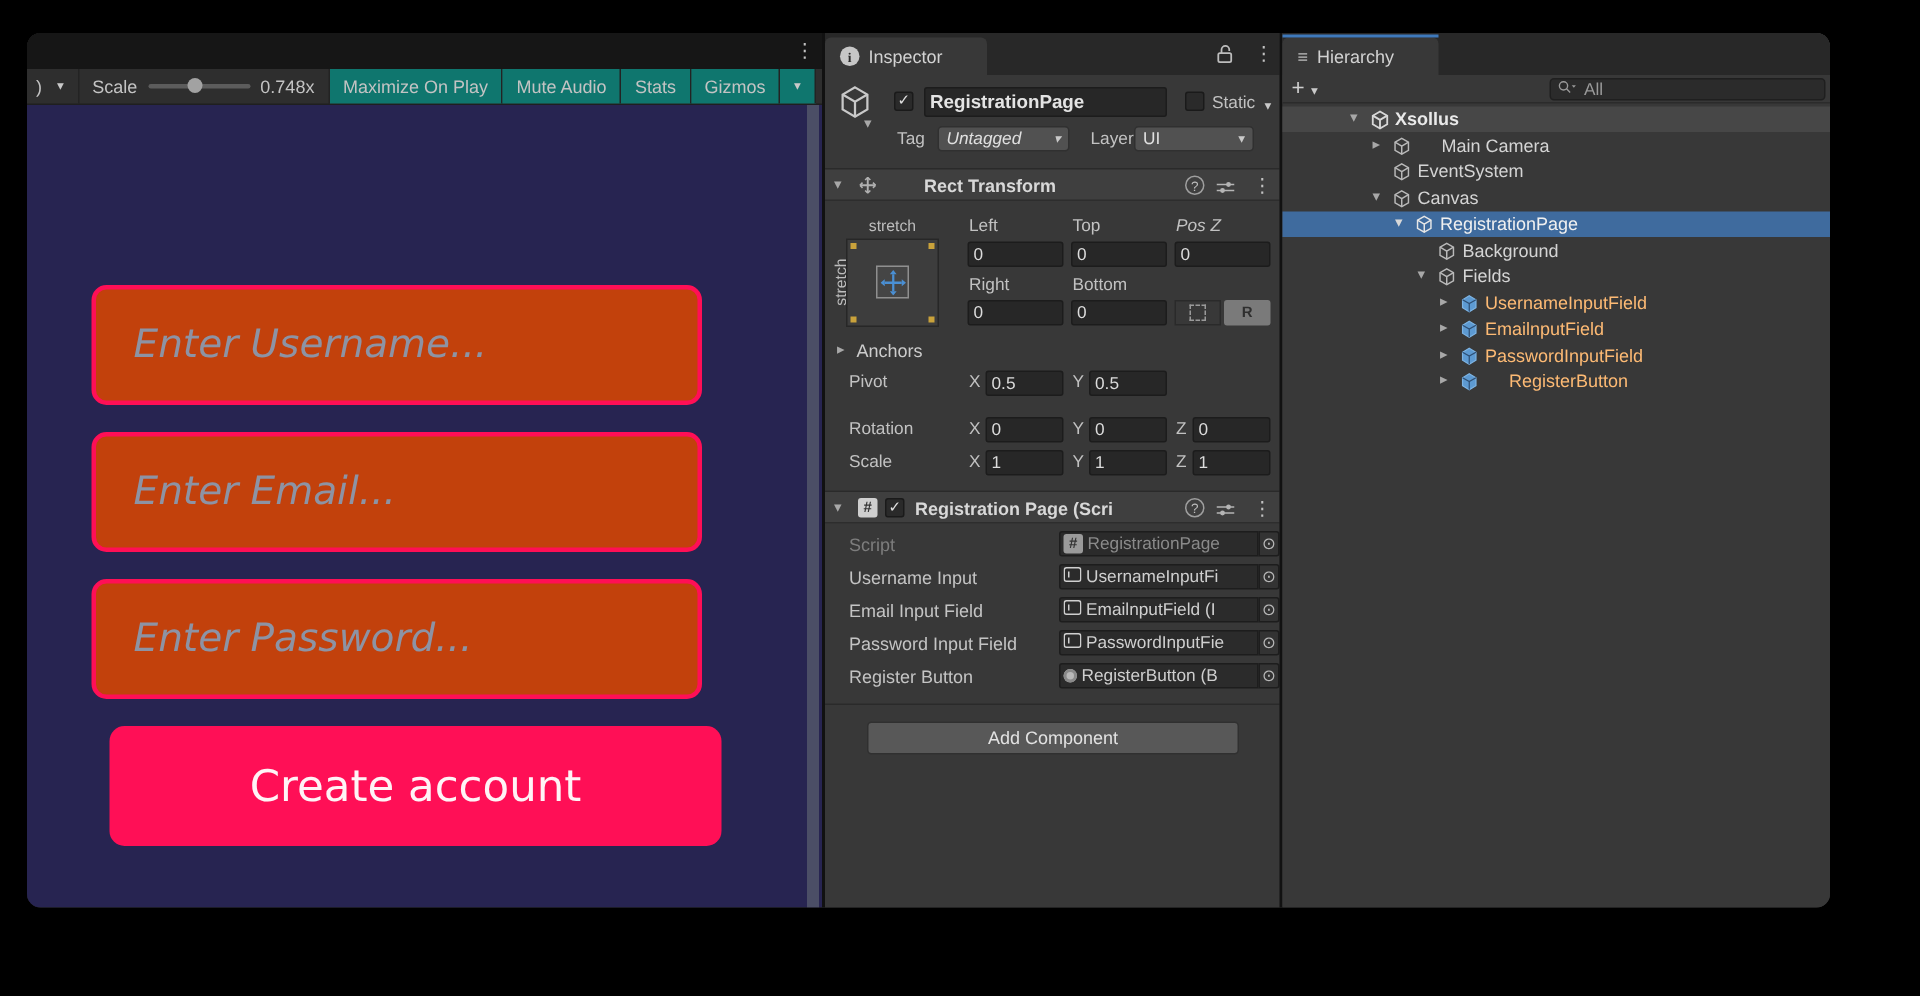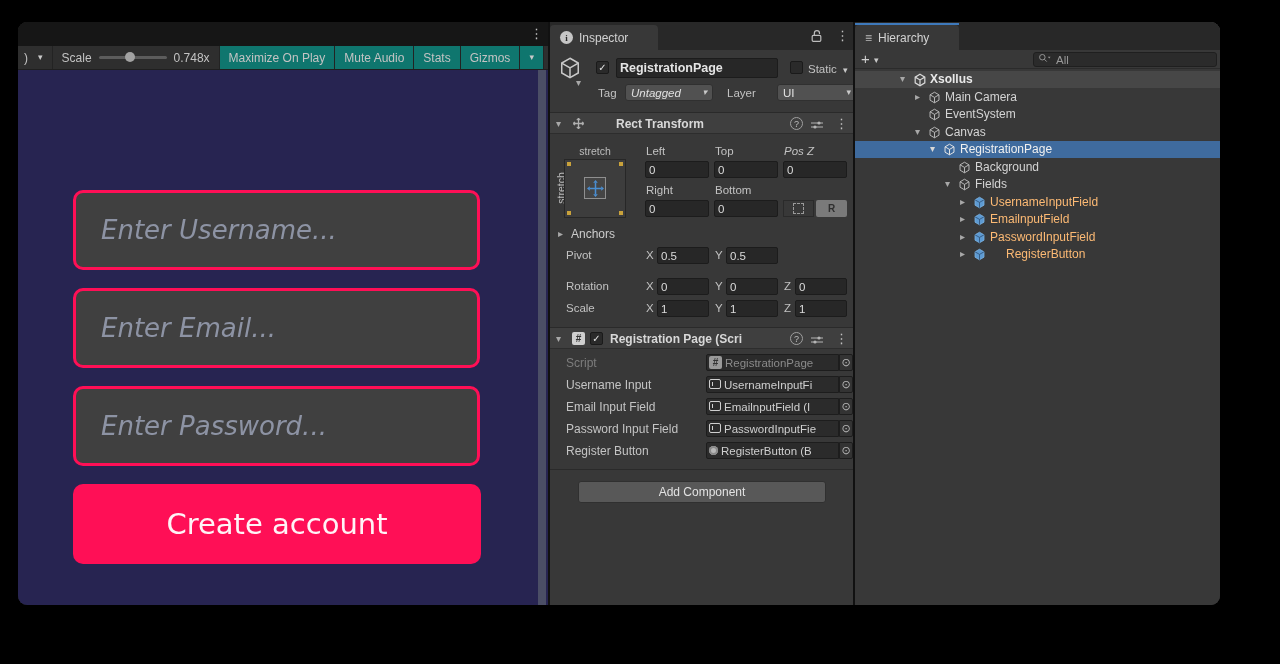--- a/index.html
+++ b/index.html
@@ -15,21 +15,21 @@
   .kebab{font-size:13px;color:#c2c2c2;line-height:1;cursor:default;}
   .game-toolbar{position:absolute;left:0;top:24px;width:530px;height:24px;background:#2e2e2e;
                 display:flex;align-items:stretch;border-bottom:1px solid #1f1f1f;box-sizing:border-box;}
   .tchip{display:flex;align-items:center;padding:0 9px;border-right:1px solid #232323;
          color:#c3c3c3;font-size:12px;white-space:nowrap;}
   .tchip.btn{background:#0f766e;}
   .caret{font-size:9px;color:#c9c9c9;line-height:1;}
   .slider-rail{position:relative;width:68px;height:3px;background:#5c5c5c;border-radius:2px;margin:0 7px;}
   .slider-knob{position:absolute;left:26px;top:-4px;width:10px;height:10px;border-radius:50%;background:#a2a2a2;}
   .game-content{position:absolute;left:0;top:48px;width:530px;height:535px;background:#272451;}
-  .gfield{position:absolute;left:55px;width:401px;height:74px;background:#404040;
+  .gfield{position:absolute;left:43px;width:401px;height:74px;background:#c2410c;
           border:3px solid #ff0f56;border-radius:10px;}
   .gfield input{width:100%;height:100%;background:transparent;border:none;outline:none;
           font-family:"DejaVu Sans",sans-serif;font-style:italic;font-size:26px;color:#cdd2de;
           padding:0 0 0 25px;box-sizing:border-box;}
   .gfield input::placeholder{color:#8d93a4;opacity:1;}
   .gbutton{position:absolute;left:55px;top:414px;width:408px;height:80px;background:#ff0f56;
            border-radius:10px;display:flex;align-items:center;justify-content:center;
            font-family:"DejaVu Sans",sans-serif;font-size:29px;color:#fff3f6;cursor:pointer;}
   .gscroll{position:absolute;left:520px;top:0;width:8px;height:535px;background:#4b4e66;}
   .divider{position:absolute;top:0;width:2px;height:583px;background:#111;}
@@ -160,21 +160,21 @@
     <span class="checkbox abs" style="left:240px;top:39px;"></span>
     <span class="abs lblsm" style="left:258px;top:41px;">Static</span>
     <span class="caret abs" style="left:293px;top:44px;">▾</span>
 
     <span class="abs lblsm" style="left:48px;top:65px;">Tag</span>
     <div class="dropdown" style="left:75px;top:62px;width:88px;font-style:italic;">
       <span>Untagged</span>
       <span class="caret">▾</span>
     </div>
     <span class="abs lblsm" style="left:177px;top:65px;">Layer</span>
-    <div class="dropdown" style="left:227px;top:62px;width:80px;">
+    <div class="dropdown" style="left:206px;top:62px;width:80px;">
       <span>UI</span>
       <span class="caret">▾</span>
     </div>
 
     <div class="sec-header" style="top:90px;">
       <span class="fold abs" style="left:6px;top:6px;">▾</span>
       <span class="hicon" style="left:22px;">
         <svg width="13" height="13" viewBox="0 0 12 12" fill="none" stroke="#b0b0b0">
               <path d="M1.2 6h9.6M6 1.2v9.6" stroke-width="1.2"></path>
               <path d="M6 1.2 4.4 2.8M6 1.2 7.6 2.8M6 10.8 4.4 9.2M6 10.8 7.6 9.2M1.2 6 2.8 4.4M1.2 6 2.8 7.6M10.8 6 9.2 4.4M10.8 6 9.2 7.6" stroke-width="1"></path>
@@ -348,21 +348,21 @@
               <path d="M2.5 4.7 8 7.9l5.5-3.2M8 7.9v6.6" fill="none" stroke="#d8d8d8" stroke-width="1.4"></path>
             </svg></span>
       <span class="tlabel" style="left:75px;">Xsollus</span>
     </div>
     <div class="tree-row" style="top:67px;">
       <span class="fold tarrow" style="left:60px;">▸</span>
       <span class="ticon" style="left:73px;"><svg width="13" height="13" viewBox="0 0 16 16">
               <path d="M8 1.5 13.5 4.7v6.6L8 14.5 2.5 11.3V4.7Z" fill="none" stroke="#b9b9b9" stroke-width="1.2"></path>
               <path d="M2.5 4.7 8 7.9l5.5-3.2M8 7.9v6.6" fill="none" stroke="#b9b9b9" stroke-width="1.2"></path>
             </svg></span>
-      <span class="tlabel" style="left:90px;">Main Camera</span>
+      <span class="tlabel" style="left:106px;">Main Camera</span>
     </div>
     <div class="tree-row" style="top:84px;">
       <span class="ticon" style="left:73px;"><svg width="13" height="13" viewBox="0 0 16 16">
               <path d="M8 1.5 13.5 4.7v6.6L8 14.5 2.5 11.3V4.7Z" fill="none" stroke="#b9b9b9" stroke-width="1.2"></path>
               <path d="M2.5 4.7 8 7.9l5.5-3.2M8 7.9v6.6" fill="none" stroke="#b9b9b9" stroke-width="1.2"></path>
             </svg></span>
       <span class="tlabel" style="left:90px;">EventSystem</span>
     </div>
     <div class="tree-row" style="top:102px;">
       <span class="fold tarrow" style="left:60px;">▾</span>

